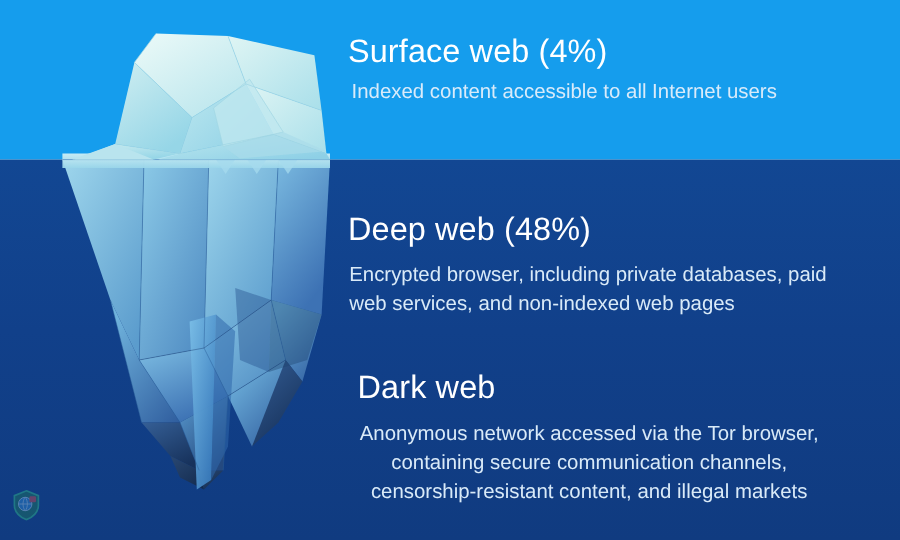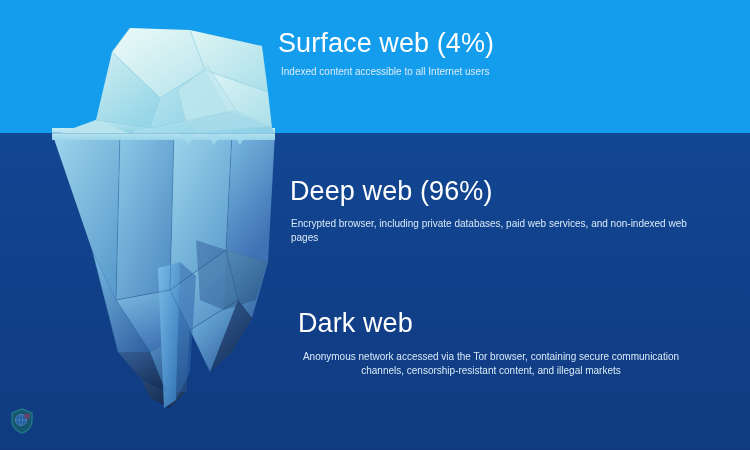--- a/index.html
+++ b/index.html
@@ -43,27 +43,27 @@
   }
   .heading {
     font-size: 27px;
     font-weight: 400;
     color: #ffffff;
     letter-spacing: 0.1px;
     white-space: nowrap;
     line-height: 1.15;
   }
   .body-copy {
-    font-size: 10px;
+    font-size: 17px;
     font-weight: 400;
     line-height: 1.42;
     color: #d9eaf8;
   }
   #surface-block {
-    left: 278px;
+    left: 290px;
     top: 28px;
   }
   #surface-block .body-copy {
     margin-top: 6px;
     margin-left: 3px;
     color: #d9ebfa;
   }
   #deep-block {
     left: 290px;
     top: 176px;
@@ -241,21 +241,21 @@
       </g>
     </g>
   </svg>
 
   <div id="surface-block" class="text-block">
     <div class="heading">Surface web (4%)</div>
     <div class="body-copy">Indexed content accessible to all Internet users</div>
   </div>
 
   <div id="deep-block" class="text-block">
-    <div class="heading">Deep web (96%)</div>
+    <div class="heading">Deep web (48%)</div>
     <div class="body-copy">Encrypted browser, including private databases, paid web services, and non-indexed web pages</div>
   </div>
 
   <div id="dark-block" class="text-block">
     <div class="heading">Dark web</div>
     <div class="body-copy">Anonymous network accessed via the Tor browser, containing secure communication channels, censorship-resistant content, and illegal markets</div>
   </div>
 
   <div id="watermark">
     <svg width="24" height="26" viewBox="0 0 24 26">

